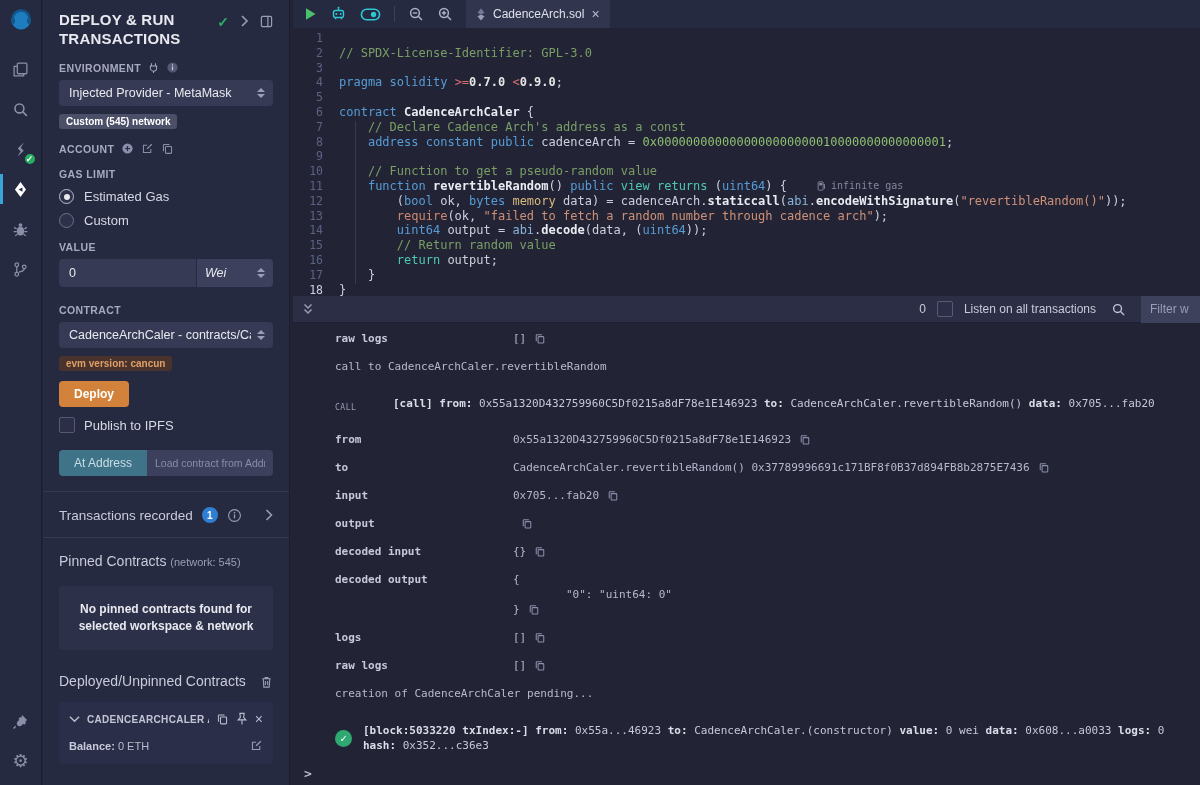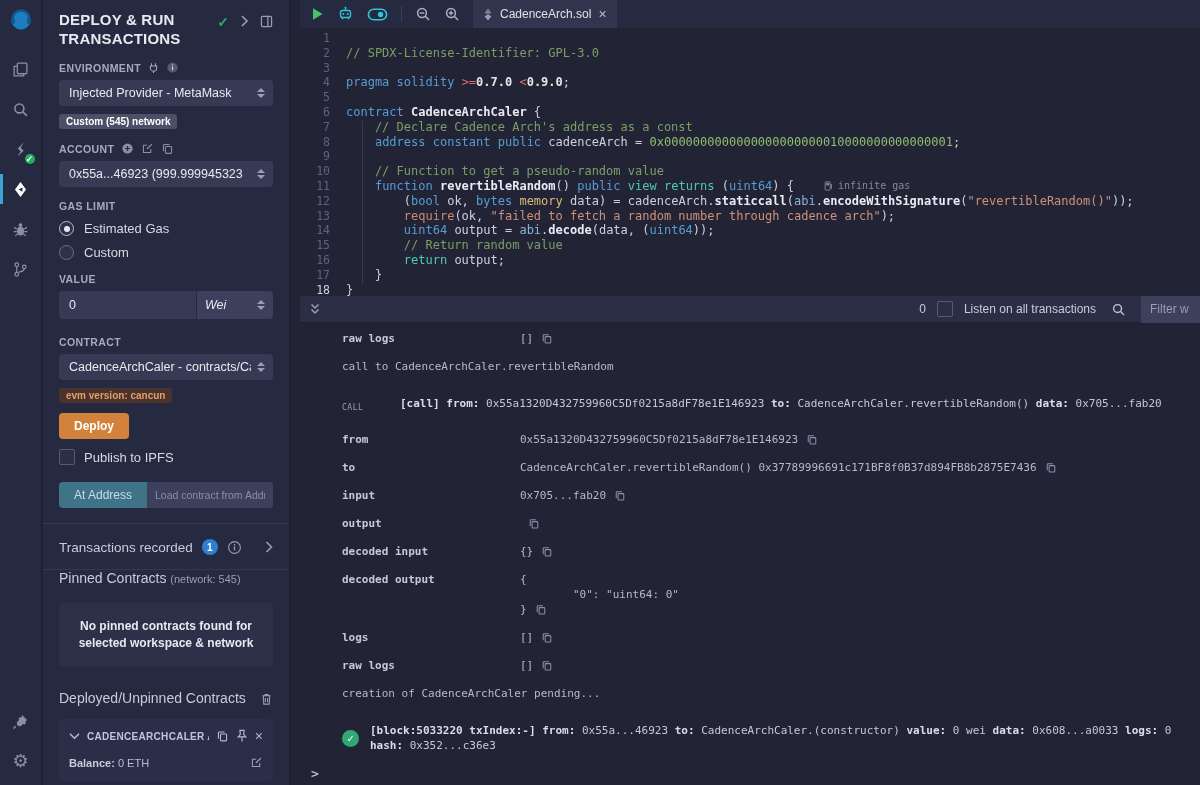--- a/index.html
+++ b/index.html
@@ -62,36 +62,36 @@
   .ataddr-btn{width:88px;background:#3f7488;border:none;border-radius:4px 0 0 4px;color:#c9dde6;
               font-weight:normal;font-size:12px;cursor:pointer;}
   .ataddr-input{flex:1;background:#3c405c;border:none;border-radius:0 4px 4px 0;color:#9a9db6;
                 font-size:10.5px;padding:0 8px;min-width:0;outline:none;font-family:"Liberation Sans",sans-serif;}
   .ataddr-input::placeholder{color:#8a8da6;}
   .pdiv{height:1px;background:#343850;margin:15px -16px 0;}
   .txrec{display:flex;align-items:center;gap:9px;padding:15px 0 14px;color:#c9cbdb;font-size:13.5px;}
   .count-badge{width:16px;height:16px;border-radius:50%;background:#2f7ed2;color:#fff;font-size:10px;
                font-weight:bold;display:flex;align-items:center;justify-content:center;flex:none;}
   .txrec .chev{margin-left:auto;color:#9a9db4;}
-  .pinned-title{font-size:14px;color:#c9cbdb;}
+  .pinned-title{margin-top:15px;font-size:14px;color:#c9cbdb;}
   .pinned-title .note{font-size:11px;color:#9a9db4;}
   .pinned-box{margin-top:17px;background:#2d3049;border-radius:4px;padding:15px 14px;text-align:center;
               font-size:12px;font-weight:bold;color:#e8e9f0;line-height:17px;}
   .deployed-title{margin-top:23px;display:flex;justify-content:space-between;align-items:flex-end;
                   font-size:14px;color:#c9cbdb;}
   .card{margin-top:13px;background:#2b2e48;border-radius:4px;padding:10px 10px 12px;}
   .card-head{display:flex;align-items:center;gap:7px;color:#b9bccd;}
   .card-name{font-size:10px;font-weight:bold;letter-spacing:.3px;flex:1;white-space:nowrap;overflow:hidden;color:#c3c5d6;}
   .xmark{font-size:14px;color:#b9bccd;line-height:10px;cursor:pointer;}
   .balance-row{margin-top:13px;display:flex;justify-content:space-between;align-items:center;
                font-size:11px;color:#b9bccd;}
   .balance-row b{color:#c7cada;}
 
   
-  .main{position:absolute;left:300px;top:0;right:0;height:785px;}
+  .main{position:absolute;left:293px;top:0;right:0;height:785px;}
   .toolbar{position:absolute;top:0;left:0;right:0;height:28px;background:#262a40;display:flex;
            align-items:center;gap:13px;padding-left:11px;}
   .tb-btn{display:flex;align-items:center;justify-content:center;cursor:pointer;}
   .tb-sep{width:1px;height:16px;background:#3a3e58;}
   .tab{height:28px;background:#31354d;display:flex;align-items:center;gap:7px;padding:0 10px;
        color:#dfe1ec;font-size:12px;cursor:pointer;}
   .code{position:absolute;top:28px;left:0;right:0;bottom:489px;background:#222436;padding-top:3px;
         font-family:"DejaVu Sans Mono",monospace;font-size:12px;overflow:hidden;}
   .codeline{display:flex;height:14.8px;line-height:14.8px;white-space:pre;}
   .ln{width:46px;padding-right:16px;text-align:right;color:#5d6284;flex:none;font-size:11.5px;box-sizing:border-box;}
@@ -254,27 +254,20 @@
             <svg width="13" height="13" viewBox="0 0 16 16">
               <path d="M12 8.5V13H3V4h4.5" fill="none" stroke="#8b8ea8" stroke-width="1.3"></path>
               <path d="M7 9l1.5-.3L14 3.2 12.8 2 7.3 7.5z" fill="#8b8ea8"></path>
             </svg>
           </span>
         <span>
             <svg width="13" height="13" viewBox="0 0 16 16">
               <rect x="5.5" y="5.5" width="7.5" height="8.5" rx="1" fill="none" stroke="#8b8ea8" stroke-width="1.3"></rect>
               <path d="M10.5 3H4a1 1 0 0 0-1 1v7.5" fill="none" stroke="#8b8ea8" stroke-width="1.3"></path>
             </svg>
-          </span>
-      </div>
-      <div class="select">
-        <span class="txt">0x55a...46923 (999.999945323</span>
-        <span class="stepper">
-            <i class="tri-up"></i>
-            <i class="tri-down"></i>
           </span>
       </div>
 
       <div class="lbl">GAS LIMIT</div>
       <div class="radio-row">
         <span class="radio sel">
             <i></i>
           </span>
         <span>Estimated Gas</span>
       </div>

